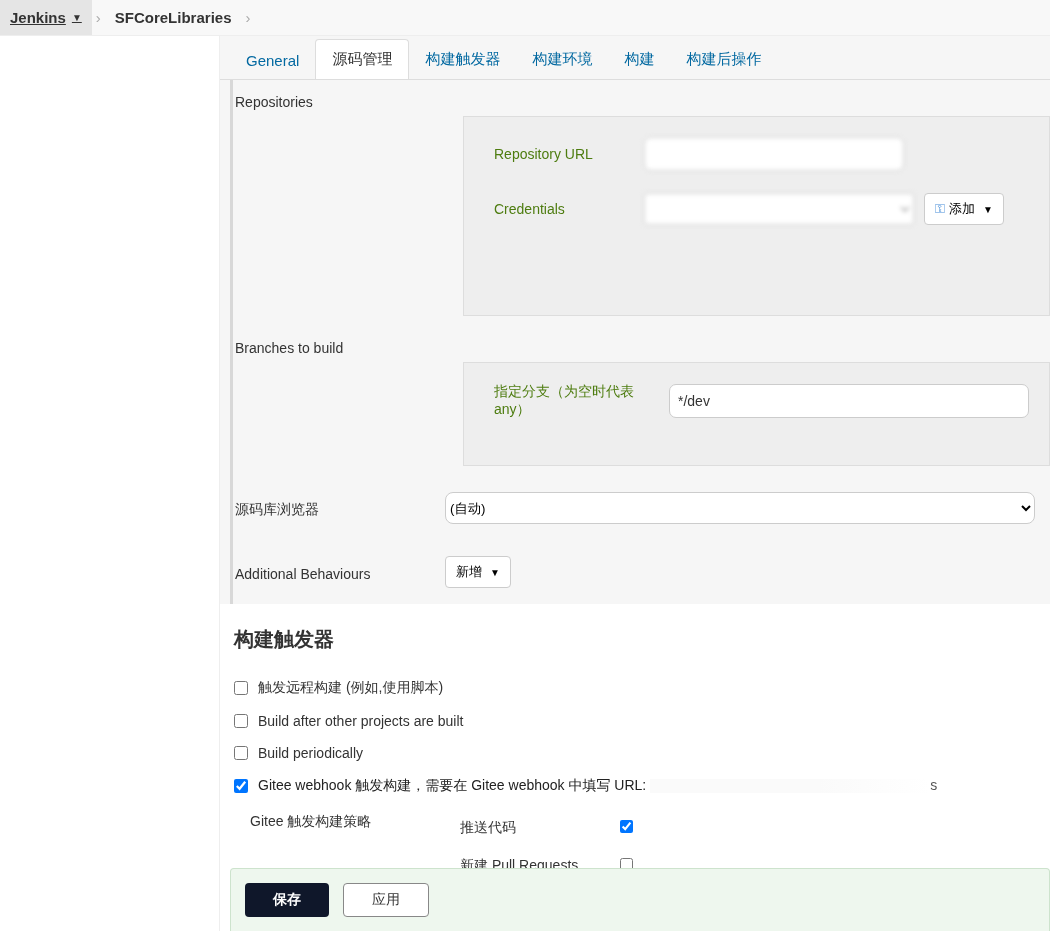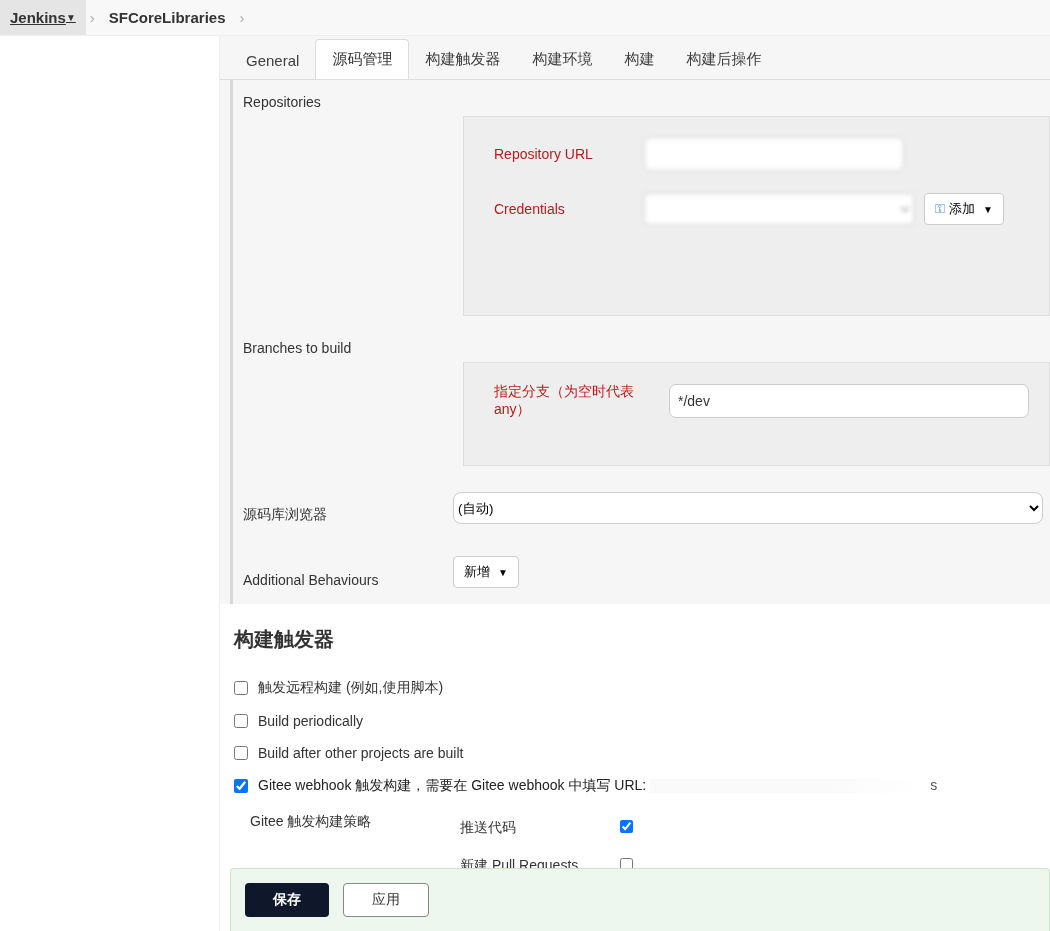--- a/index.html
+++ b/index.html
@@ -1,46 +1,46 @@
 <!DOCTYPE html>
 <html><head>
   <meta charset="utf-8">
   <style>
     * { box-sizing: border-box; margin: 0; padding: 0; }
     body { font-family: -apple-system, BlinkMacSystemFont, "Segoe UI", Arial, sans-serif; font-size: 14px; color: #333; background: #fff; }
 
     
     .breadcrumb { display: flex; align-items: center; height: 36px; background: #f8f8f8; border-bottom: 1px solid #eee; font-size: 15px; }
-    .breadcrumb .crumb { padding: 0 10px; display: flex; align-items: center; height: 100%; }
+    .breadcrumb .crumb { padding: 0 10px; display: flex; align-items: center; gap: 6px; height: 100%; }
     .breadcrumb .crumb.home { background: #e5e5e5; font-weight: bold; text-decoration: underline; }
     .breadcrumb .sep { color: #aaa; padding: 0 4px; }
     .breadcrumb .caret { font-size: 10px; }
     .breadcrumb .project { font-weight: bold; }
 
     
     .layout { display: flex; }
     .sidebar { width: 220px; min-height: 895px; background: #fff; border-right: 1px solid #eee; }
     .main { flex: 1; background: #f6f6f6; min-height: 895px; position: relative; overflow: hidden; }
 
     
     .tabs { display: flex; background: #f6f6f6; border-bottom: 1px solid #ddd; padding-left: 10px; height: 44px; align-items: flex-end; }
-    .tabs .tab { padding: 10px 16px; color: #404040; cursor: pointer; font-size: 15px; }
+    .tabs .tab { padding: 10px 16px; color: #0369a1; cursor: pointer; font-size: 15px; }
     .tabs .tab.active { background: #fff; color: #333; border: 1px solid #ddd; border-bottom: none; border-radius: 4px 4px 0 0; }
     .config-body { background: #f6f6f6; padding-left: 10px; }
     .left-rule { border-left: 3px solid #d8d8d8; background: #f6f6f6; padding-bottom: 10px; }
 
     
-    .row { display: flex; align-items: flex-end; padding: 10px 0 6px 10px; }
+    .row { display: flex; align-items: center; padding: 10px 0 6px 2px; }
     .row .label { width: 210px; color: #333; font-size: 14px; padding-top: 4px; }
     .row .field { flex: 1; }
 
     .subpanel { background: #eeeeee; border: 1px solid #ddd; margin-left: 230px; margin-right: 0; min-height: 100px; padding: 14px 0 40px 0; }
     .subpanel.first { min-height: 200px; }
     .subrow { display: flex; align-items: center; padding: 6px 0 6px 30px; }
-    .subrow .sublabel { width: 150px; color: #b91c1c; }
+    .subrow .sublabel { width: 150px; color: #4d7c0f; }
     .subrow .subfield { flex: 1; padding-right: 20px; }
 
     input[type="text"], select.text { border: 1px solid #ccc; border-radius: 7px; height: 32px; padding: 16px 8px; font-size: 14px; background: #fff; color: #333; }
     input.wide { width: 260px; }
     select.cred { width: 270px; height: 32px; border: 1px solid #ccc; border-radius: 3px; background: #fff; }
     select.auto { width: 590px; height: 32px; border: 1px solid #ccc; border-radius: 8px; background: #fff; }
     select.none { width: 270px; height: 32px; border: 1px solid #ccc; border-radius: 3px; background: #fff; }
     input.branch { width: 360px; }
 
     .btn { display: inline-flex; align-items: center; gap: 4px; border: 1px solid #ccc; background: #fff; border-radius: 4px; padding: 6px 10px; font-size: 13px; cursor: pointer; }
@@ -167,25 +167,25 @@
 
     <div class="section-heading">构建触发器</div>
 
     <div class="trigger-block">
       <div class="checkrow">
         <input type="checkbox" style="">
         <label>触发远程构建 (例如,使用脚本)</label>
       </div>
       <div class="checkrow">
         <input type="checkbox" style="">
-        <label>Build periodically</label>
+        <label>Build after other projects are built</label>
       </div>
       <div class="checkrow">
         <input type="checkbox" style="">
-        <label>Build after other projects are built</label>
+        <label>Build periodically</label>
       </div>
       <div class="checkrow gitee">
         <input type="checkbox" checked="" style="">
         <label>
           <span>Gitee webhook 触发构建，需要在 Gitee webhook 中填写 URL: </span><span class="redact"></span><span class="trail">s</span>
         </label>
       </div>
 
       <div class="strategy">
         <div class="slabel">Gitee 触发构建策略</div>

